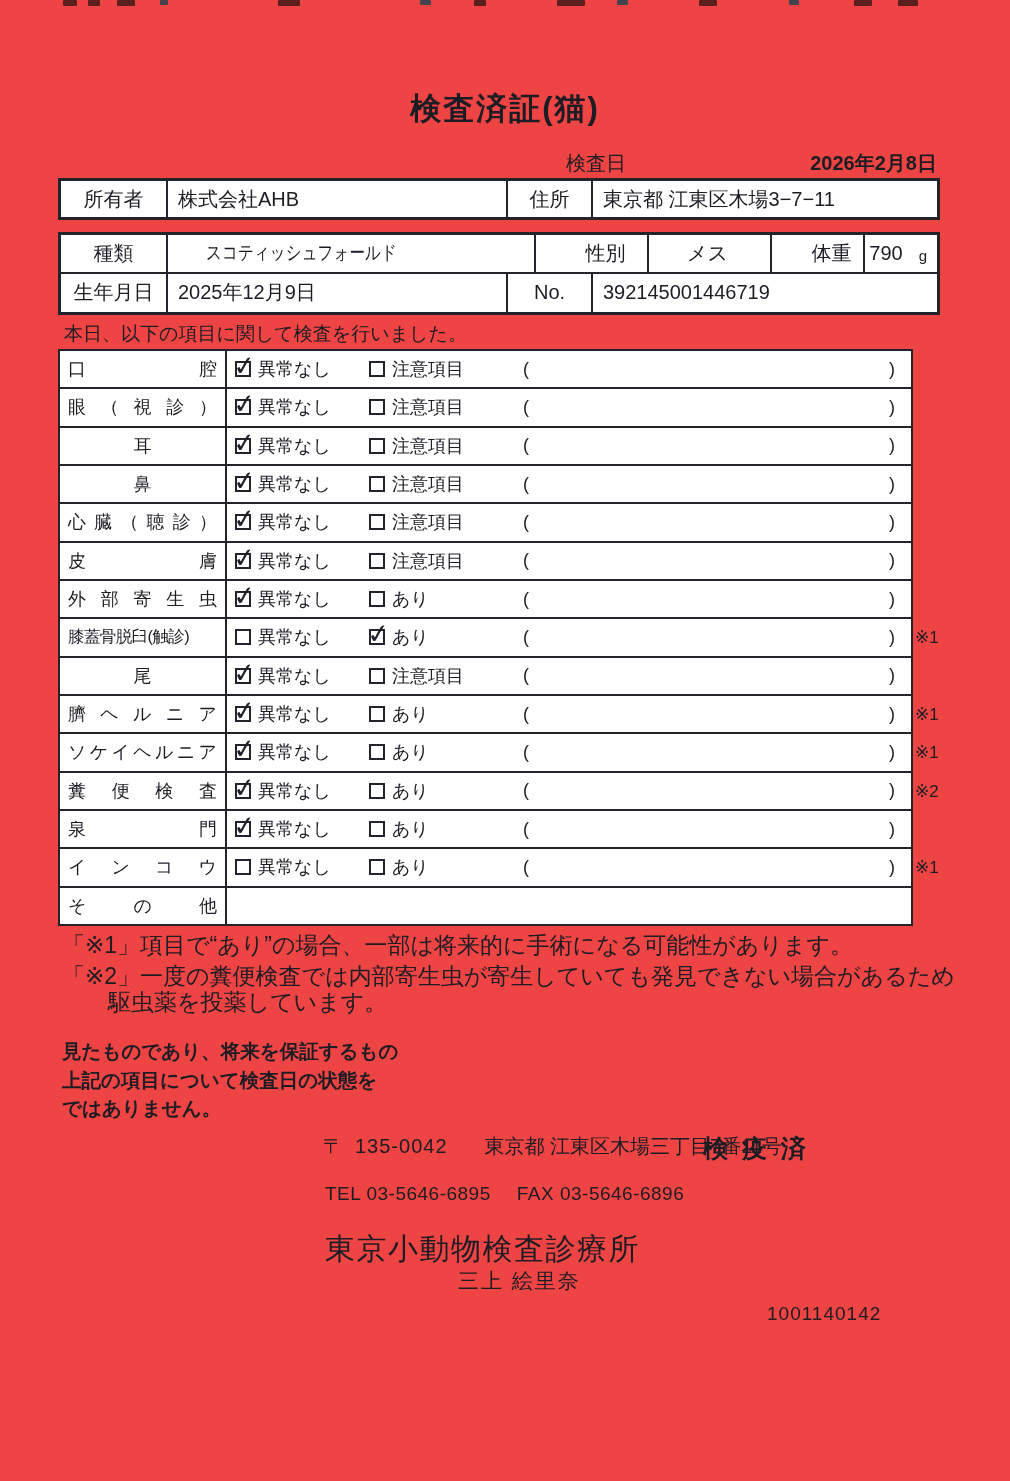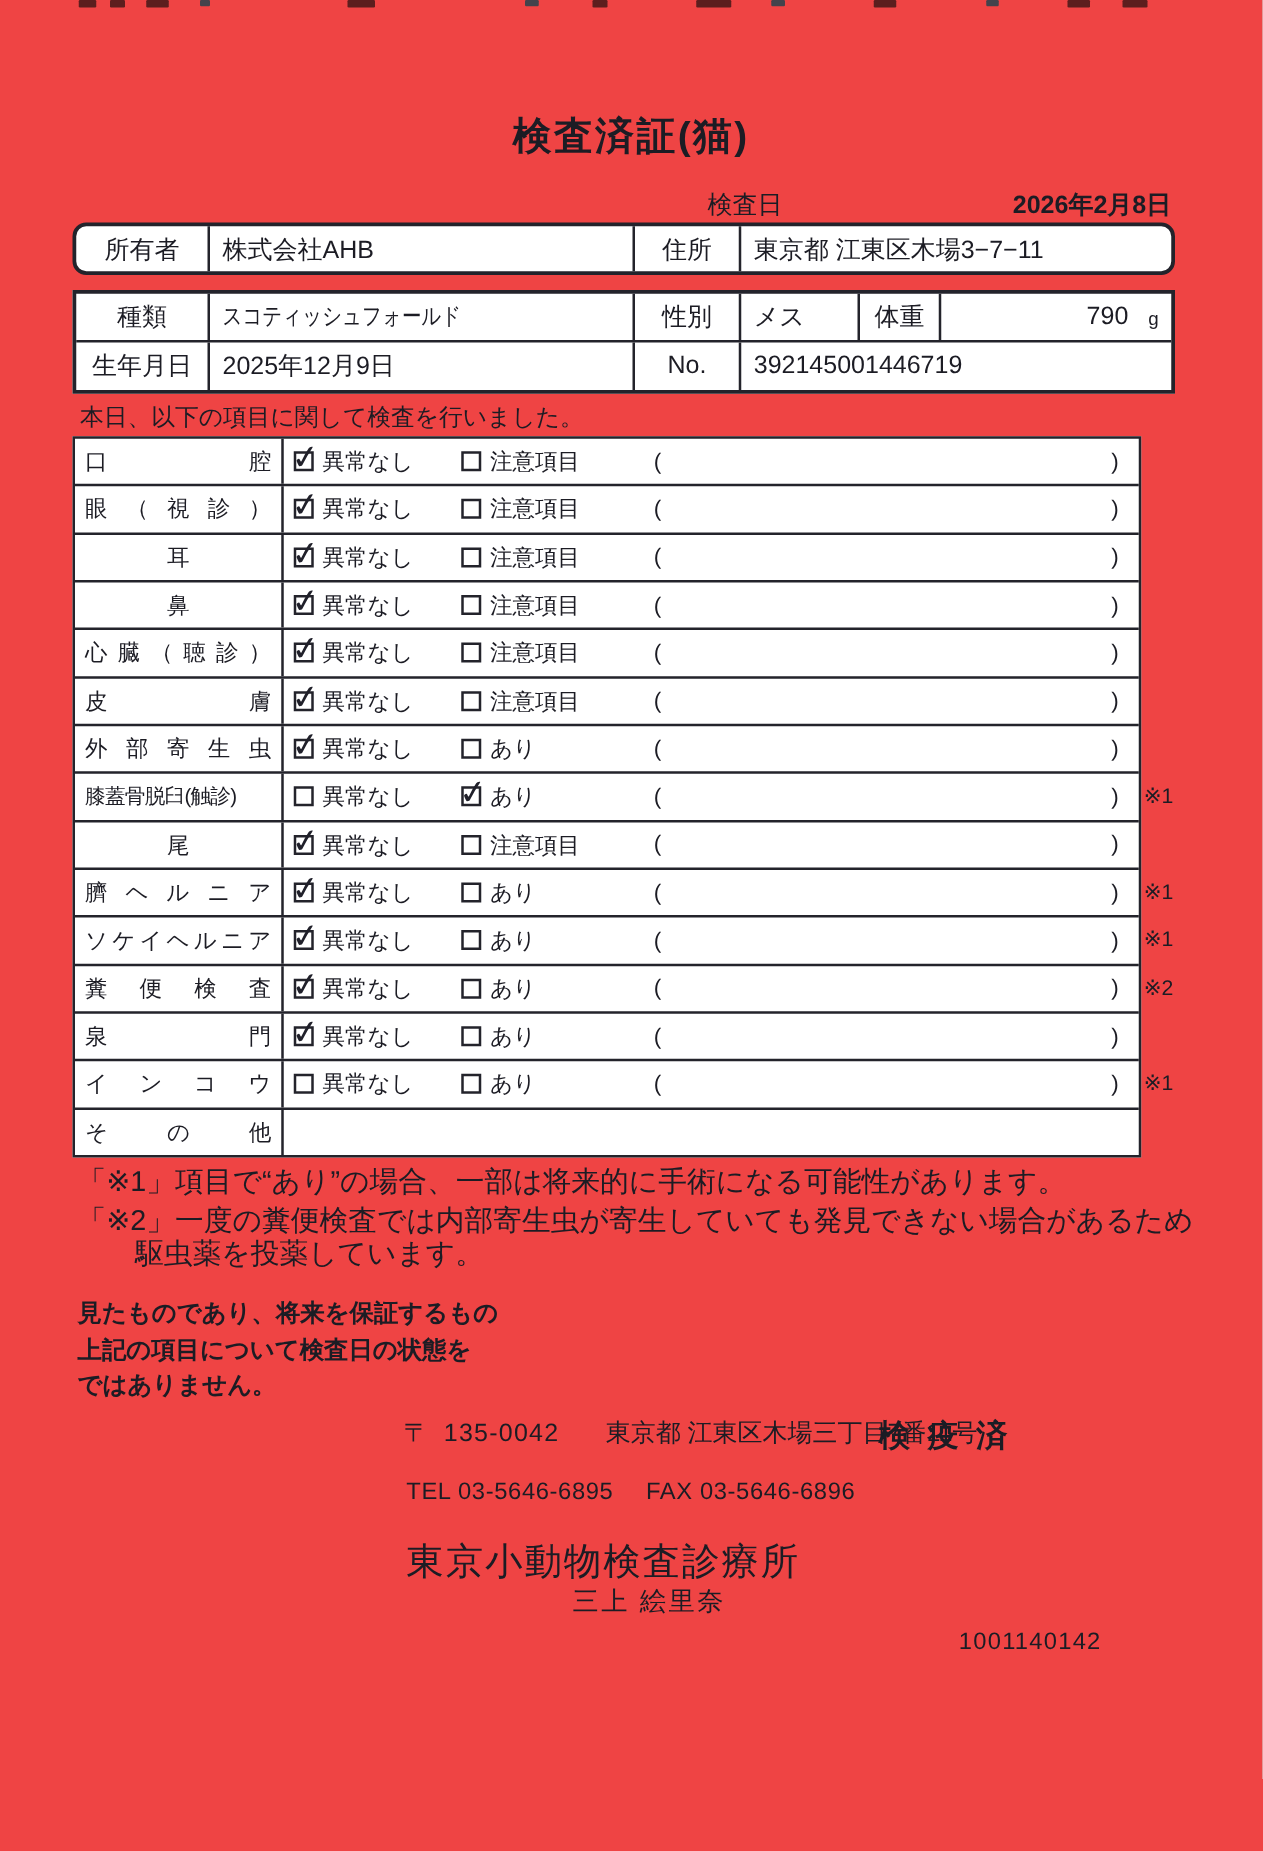--- a/index.html
+++ b/index.html
@@ -21,25 +21,25 @@
   .date-label { position:absolute; left:566px; top:150px; font-size:20px; }
   .date-value { position:absolute; right:73px; top:150px; font-size:20px;font-weight:bold; }
 
   
   .t { position:absolute; left:58px; width:882px; border:3px solid #23232b; background:#fff; }
   .t .trow { display:grid; }
   .t .cell { border-right:2px solid #23232b; display:flex; align-items:center; font-size:20px; min-width:0; }
   .t .cell.last { border-right:none; }
   .t .lab { justify-content:center; }
   .t .val { padding-left:10px; }
-  .t1 { top:178px; height:42px;border-radius:11px; }
+  .t1 { top:178px; height:42px; }
   .t1 .trow { grid-template-columns:107px 340px 85px 1fr; height:100%; }
   .t2 { top:232px; height:83px; }
   .t2 .trow { height:38.5px; }
-  .t2 .r1 { grid-template-columns:107px 340px 85px 95px 65px 1fr; border-bottom:2px solid #23232b; }
+  .t2 .r1 { grid-template-columns:107px 340px 85px 95px 65px 1fr; border-bottom:2px solid #23232b;gap:28px; }
   .t2 .r2 { grid-template-columns:107px 340px 85px 1fr; }
   .cond { transform:scaleX(.82); transform-origin:left center; white-space:nowrap; font-size:19px; }
   .wv { justify-content:flex-end; padding-right:10px; }
   .wv .unit { font-size:15px; margin-left:16px; position:relative; top:2px; }
   .no-lab { font-size:16px; }
 
   .intro { position:absolute; left:64px; top:321px; font-size:19px; }
 
   
   .ct { position:absolute; left:58px; top:349px; width:855px; height:577px;

